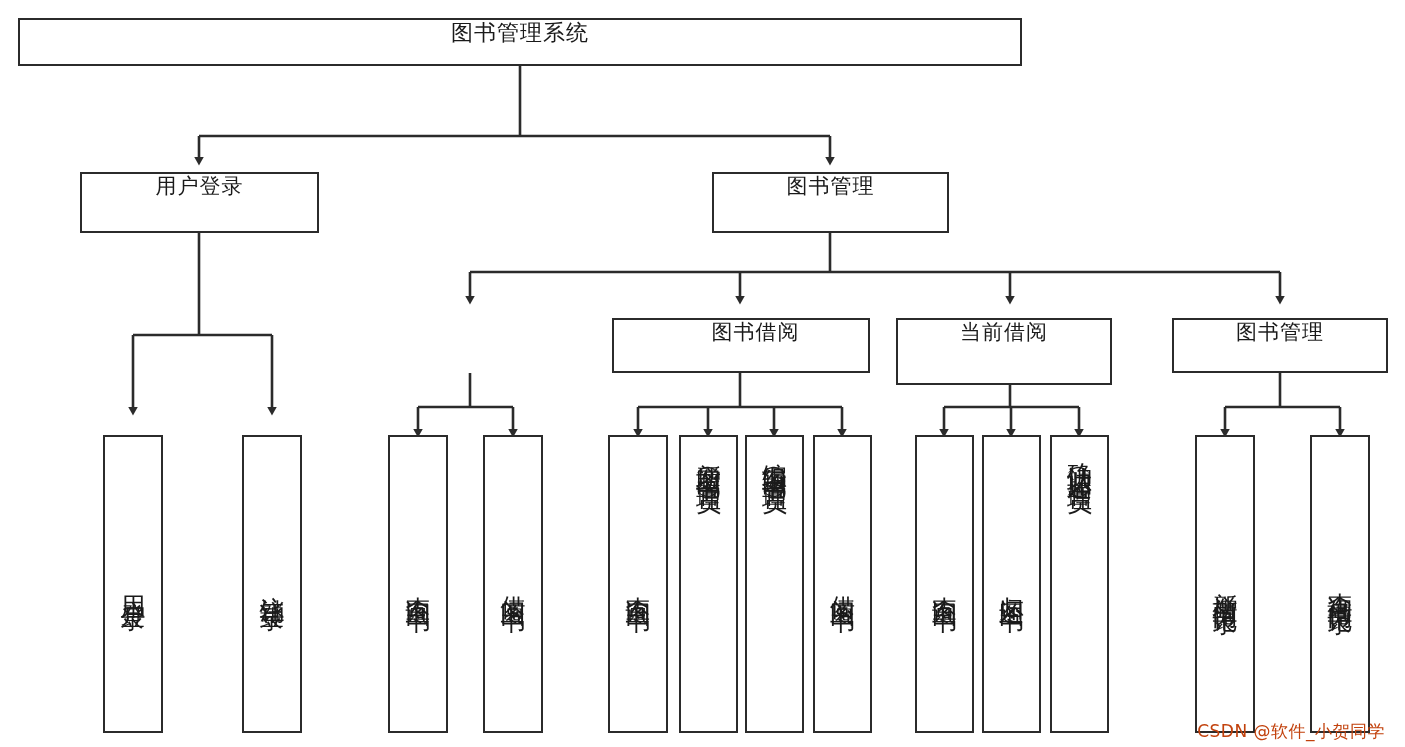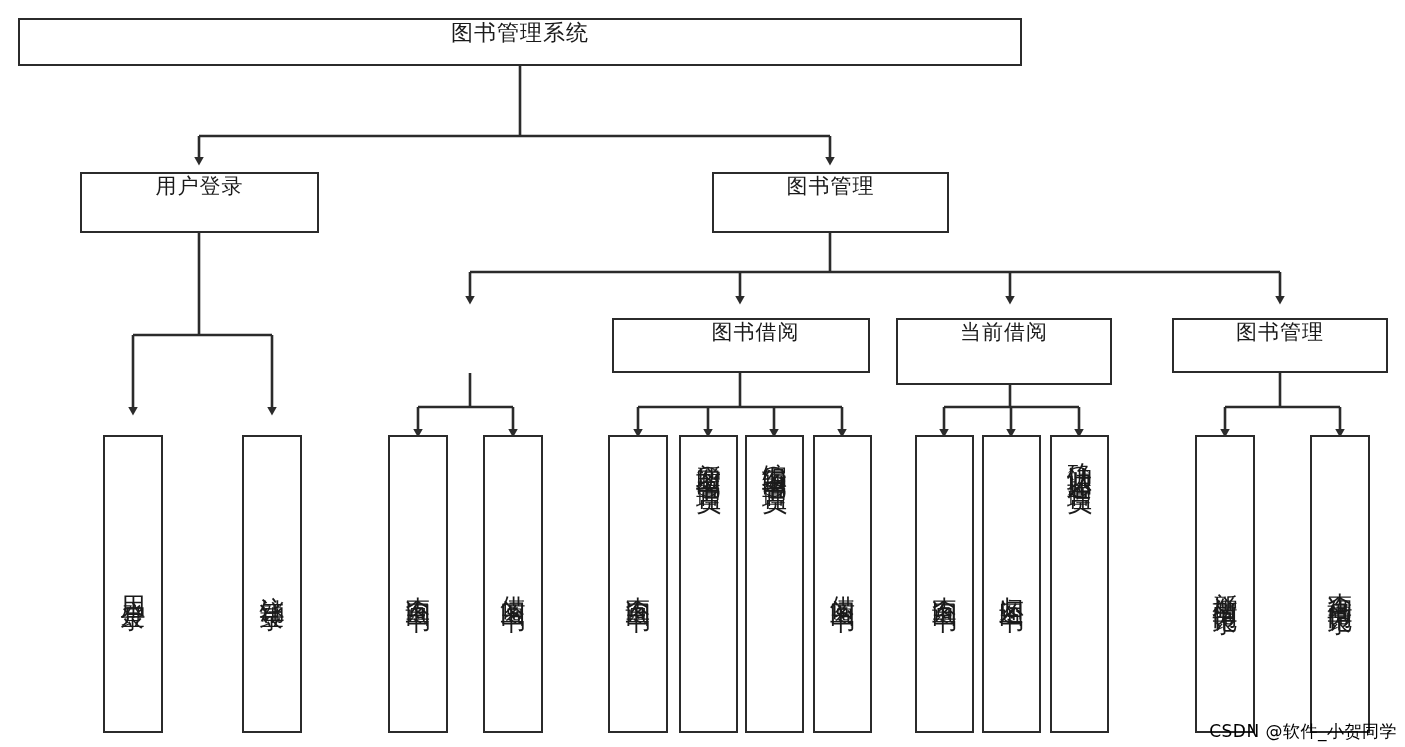--- a/index.html
+++ b/index.html
@@ -63,24 +63,24 @@
   .node.vert .label {
     writing-mode: vertical-rl;
     text-orientation: upright;
     font-size: 25px;
     letter-spacing: 4px;
     line-height: 1;
     white-space: nowrap;
   }
   .watermark {
     position: absolute;
-    right: 8px;
+    right: 20px;
     bottom: 4px;
     font-size: 17px;
-    color: #000000;
+    color: #c2410c;
     letter-spacing: 0.5px;
     white-space: nowrap;
   }
 </style>
 </head>
 <body>
 
 <div id="canvas">
 
   <svg class="wires" viewBox="0 0 1405 747">

